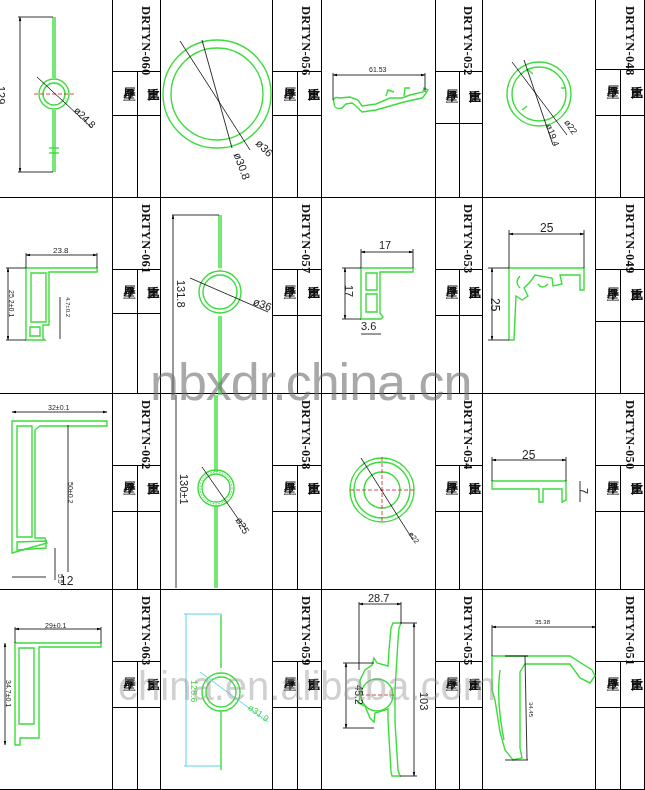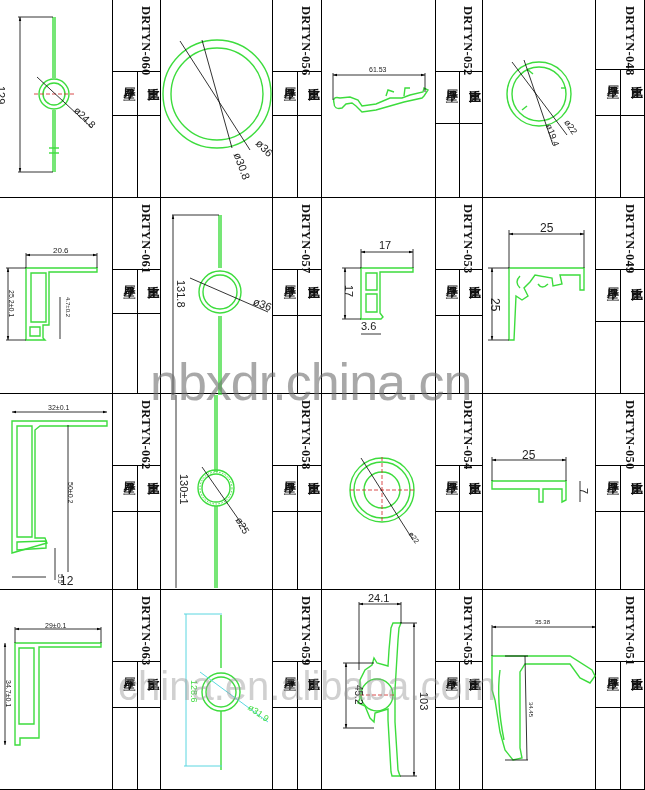--- a/index.html
+++ b/index.html
@@ -466,21 +466,21 @@
 </svg>
 <div style="position: absolute; left: 0px; top: 0px; z-index: 6;">
   <span class="wm" style="color:#222;font-size:11px;left:7px;top:86px;transform:rotate(90deg);transform-origin:0 0;">129</span>
   <span class="wm" style="color:#222;font-size:10px;left:72px;top:112px;transform:rotate(45deg);">ø24.8</span>
   <span class="wm" style="color:#222;font-size:11px;left:255px;top:142px;transform:rotate(45deg);">ø36</span>
   <span class="wm" style="color:#222;font-size:11px;left:228px;top:160px;transform:rotate(70deg);">ø30.8</span>
   <span class="wm" style="color:#222;font-size:7px;left:369px;top:66px;">61.53</span>
   <span class="wm" style="color:#222;font-size:9px;left:563px;top:122px;transform:rotate(55deg);">ø22</span>
   <span class="wm" style="color:#222;font-size:9px;left:541px;top:130px;transform:rotate(70deg);">ø19.4</span>
 
-  <span class="wm" style="color:#222;font-size:8px;left:53px;top:246px;">20.6</span>
+  <span class="wm" style="color:#222;font-size:8px;left:53px;top:246px;">23.8</span>
   <span class="wm" style="color:#222;font-size:7px;left:15px;top:290px;transform:rotate(90deg);transform-origin:0 0;">25.2±0.1</span>
   <span class="wm" style="color:#222;font-size:6px;left:71px;top:297px;transform:rotate(90deg);transform-origin:0 0;">4.7±0.2</span>
   <span class="wm" style="color:#222;font-size:11px;left:187px;top:280px;transform:rotate(90deg);transform-origin:0 0;">131.8</span>
   <span class="wm" style="color:#222;font-size:11px;left:253px;top:298px;transform:rotate(20deg);">ø36</span>
   <span class="wm" style="color:#222;font-size:11px;left:379px;top:239px;">17</span>
   <span class="wm" style="color:#222;font-size:11px;left:355px;top:285px;transform:rotate(90deg);transform-origin:0 0;">17</span>
   <span class="wm" style="color:#222;font-size:11px;left:361px;top:320px;">3.6</span>
   <span class="wm" style="color:#222;font-size:12px;left:540px;top:221px;">25</span>
   <span class="wm" style="color:#222;font-size:12px;left:502px;top:298px;transform:rotate(90deg);transform-origin:0 0;">25</span>
 
@@ -491,20 +491,20 @@
   <span class="wm" style="color:#222;font-size:11px;left:190px;top:474px;transform:rotate(90deg);transform-origin:0 0;">130±1</span>
   <span class="wm" style="color:#222;font-size:10px;left:234px;top:520px;transform:rotate(60deg);">ø25</span>
   <span class="wm" style="color:#222;font-size:7px;left:408px;top:534px;transform:rotate(55deg);">ø22</span>
   <span class="wm" style="color:#222;font-size:12px;left:522px;top:448px;">25</span>
   <span class="wm" style="color:#222;font-size:11px;left:590px;top:488px;transform:rotate(90deg);transform-origin:0 0;">7</span>
 
   <span class="wm" style="color:#222;font-size:7px;left:45px;top:622px;">29±0.1</span>
   <span class="wm" style="color:#222;font-size:7px;left:12px;top:680px;transform:rotate(90deg);transform-origin:0 0;">34.7±0.1</span>
   <span class="wm" style="color:#3ddc3d;font-size:9px;left:199px;top:680px;transform:rotate(90deg);transform-origin:0 0;">128.6</span>
   <span class="wm" style="color:#3ddc3d;font-size:9px;left:247px;top:708px;transform:rotate(35deg);">ø31.9</span>
-  <span class="wm" style="color:#222;font-size:11px;left:368px;top:592px;">24.1</span>
+  <span class="wm" style="color:#222;font-size:11px;left:368px;top:592px;">28.7</span>
   <span class="wm" style="color:#222;font-size:10px;left:364px;top:685px;transform:rotate(90deg);transform-origin:0 0;">45.2</span>
   <span class="wm" style="color:#222;font-size:11px;left:430px;top:692px;transform:rotate(90deg);transform-origin:0 0;">103</span>
   <span class="wm" style="color:#222;font-size:6px;left:535px;top:619px;">35.38</span>
   <span class="wm" style="color:#222;font-size:6px;left:534px;top:702px;transform:rotate(90deg);transform-origin:0 0;">34.45</span>
 </div>
 <div class="wm" style="left: 150px; top: 352px; font-size: 52px; letter-spacing: -1px; color: rgba(110, 110, 110, 0.6); z-index: 10;">nbxdr.china.cn</div>
 <div class="wm" style="left: 118px; top: 664px; font-size: 40px; color: rgba(150, 150, 150, 0.45); z-index: 10;">china.en.alibaba.com</div>
 
 </body></html>

